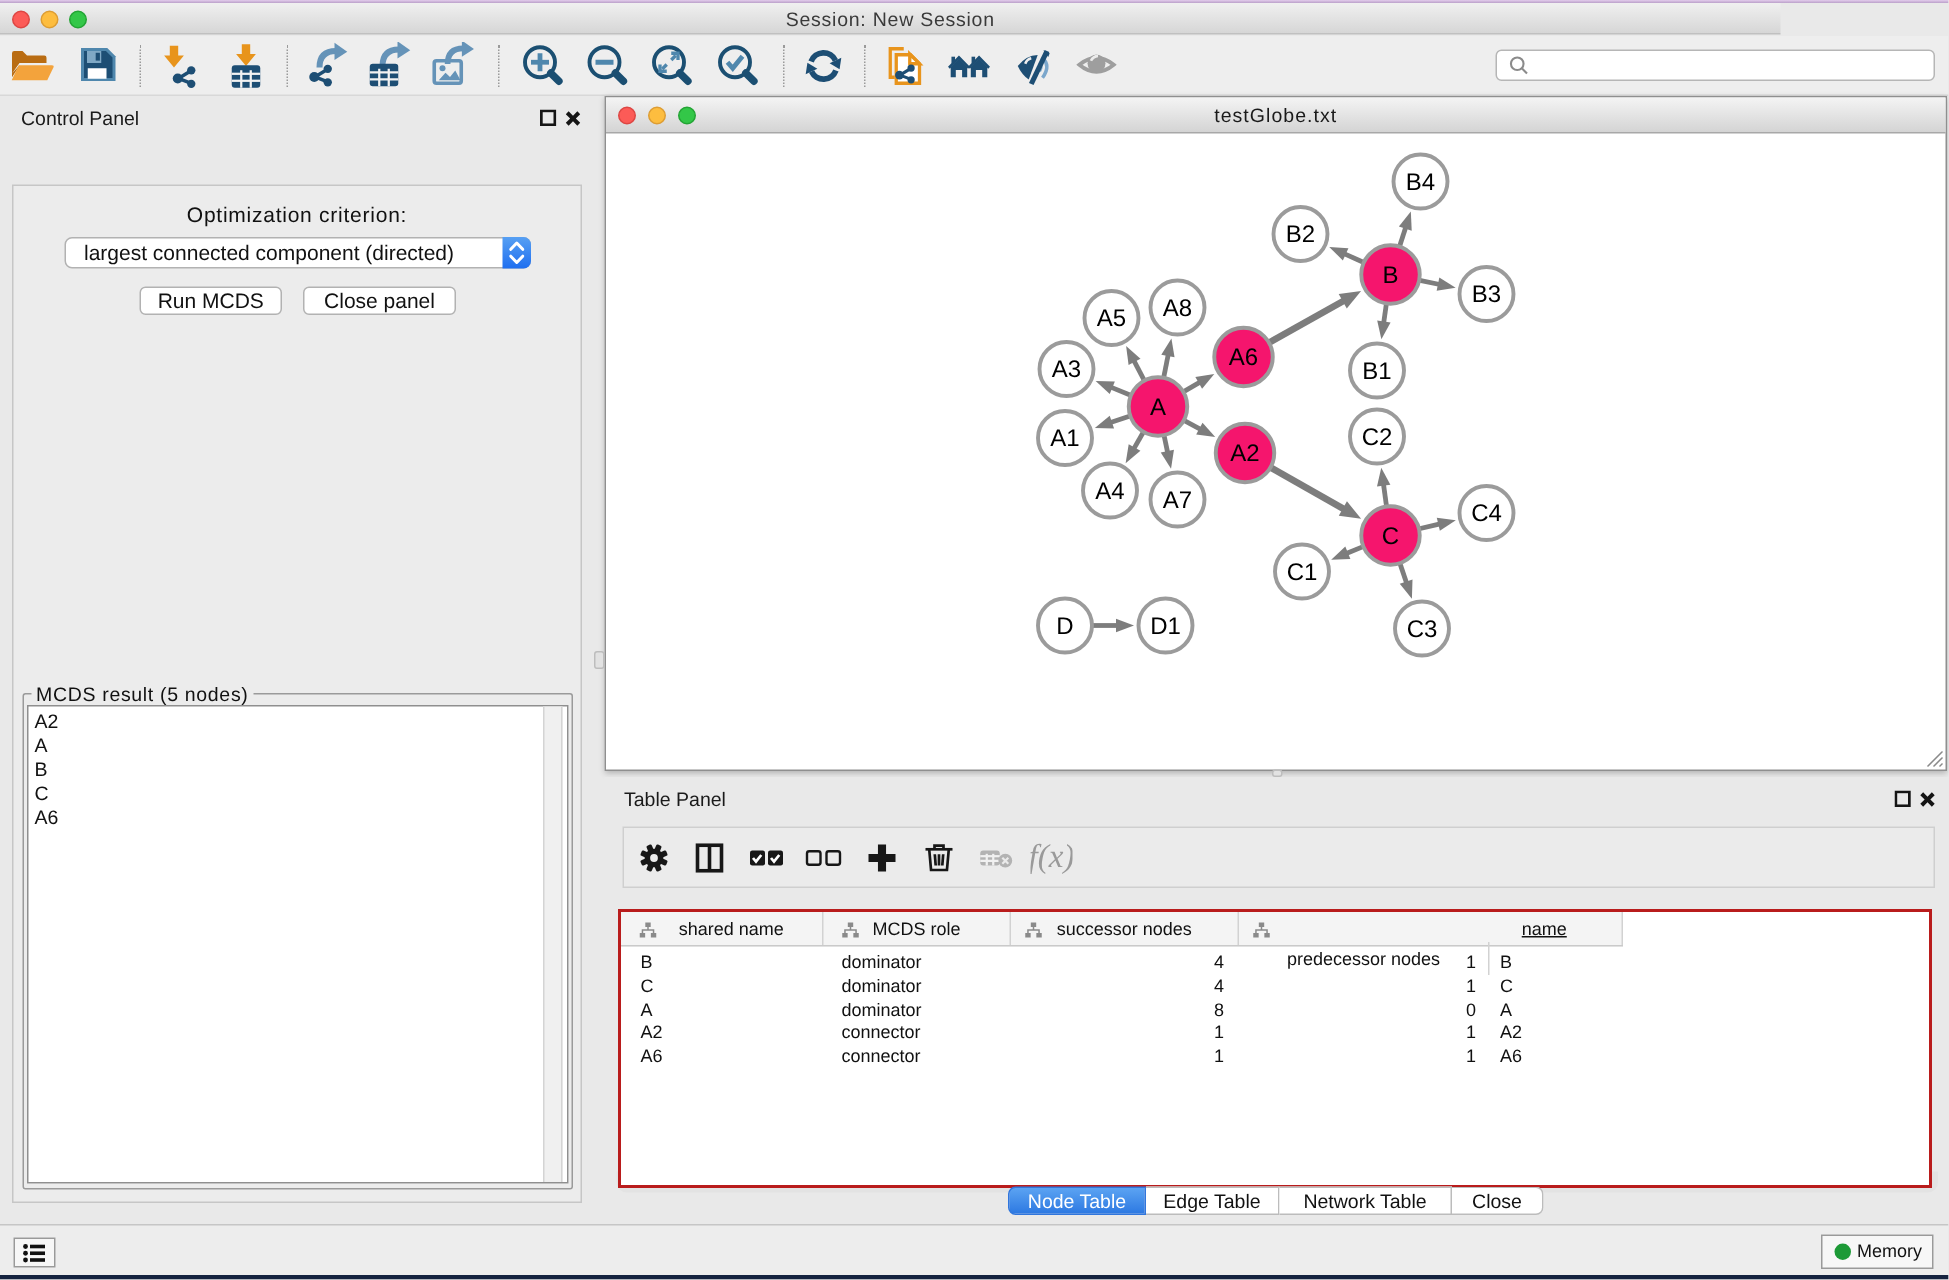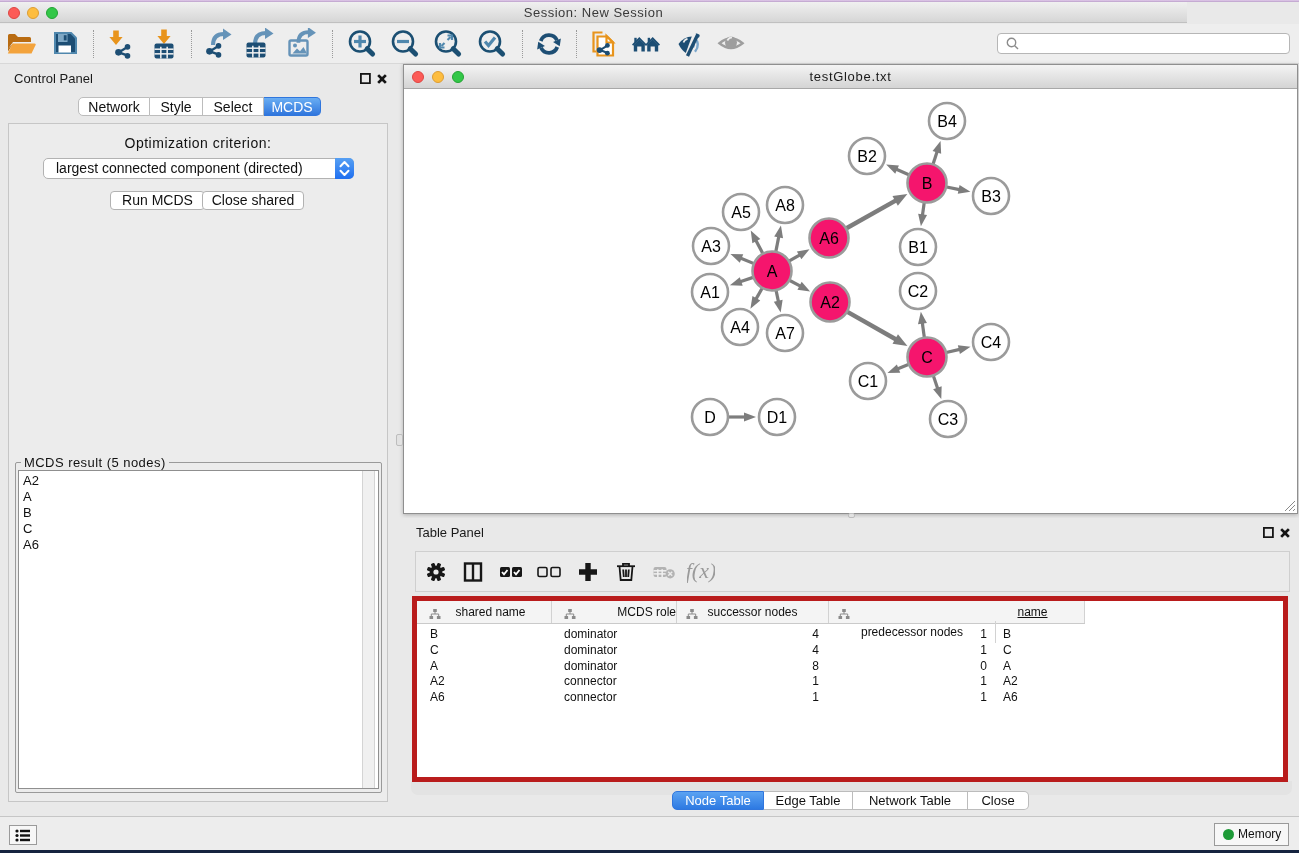--- a/index.html
+++ b/index.html
@@ -39,21 +39,21 @@
 
 
 #gw { left:403px; top:64px; width:895px; height:450px; background:#fff; border:1px solid #8f8f8f; box-shadow:0 1px 4px rgba(0,0,0,0.25); }
 #gw-titlebar { position:absolute; left:0; top:0; width:100%; height:24px; background:linear-gradient(#f4f4f4,#d4d4d4); border-bottom:1px solid #a8a8a8; }
 #gw-title { width:100%; text-align:center; font-size:13px; line-height:24px; color:#1a1a1a; letter-spacing:0.7px; }
 
 
 #tp { left:403px; top:518px; width:896px; height:287px; background:#e9e9e9; }
 #tp-title { position:absolute; left:13px; top:7px; font-size:13px; color:#1a1a1a; }
 #tp-toolbar { position:absolute; left:12px; top:33px; width:875px; height:41px; background:#ebebeb; border:1px solid #cfcfcf; }
-#tbl { position:absolute; left:9px; top:78px; width:876px; height:186px; background:#fff; border:5px solid #b91c1c; }
+#tbl { position:absolute; left:9px; top:88px; width:876px; height:186px; background:#fff; border:2px solid #b91c1c; }
 #tbl-header { position:absolute; left:0; top:0; height:23px; background:#f4f4f4; border-bottom:1px solid #cacaca; }
 .hcell { position:absolute; top:0; height:22px; border-right:1px solid #d2d2d2; font-size:12px; color:#111; text-align:center; line-height:22px; }
 .trow { position:absolute; font-size:12px; color:#111; height:16px; line-height:16px; }
 .tc { position:absolute; }
 .tabrow2 { position:absolute; display:flex; }
 .tab2 { height:19px; line-height:18px; font-size:13px; color:#111; background:#fff; border:1px solid #bcbcbc; border-left:none; text-align:center; }
 .tab2.first { border-left:1px solid #bcbcbc; border-radius:5px 0 0 5px; }
 .tab2.last { border-radius:0 5px 5px 0; }
 .tab2.sel { background:linear-gradient(#5ba3f2,#2d79e2); color:#fff; border-color:#3076dd; }
 
@@ -256,36 +256,30 @@
 </div>
 
 <div class="abs" id="cp">
   <div id="cp-title">Control Panel</div>
   <div class="winbtns" style="left:360px; top:9px;"><svg width="11" height="11" viewBox="0 0 11 11">
         <rect x="0.9" y="0.9" width="9" height="9.3" fill="none" stroke="#151515" stroke-width="1.8"></rect>
       </svg></div>
   <div class="winbtns" style="left:377px; top:10px;"><svg width="10" height="10" viewBox="0 0 10 10">
         <path d="M0.2 2.1 L2.1 0.2 L5 3.1 L7.9 0.2 L9.8 2.1 L6.9 5 L9.8 7.9 L7.9 9.8 L5 6.9 L2.1 9.8 L0.2 7.9 L3.1 5 Z" fill="#151515"></path>
       </svg></div>
-  <div class="tabrow" style="left:78px; top:33px;">
-    <div class="tab first" style="width:72px;">Network</div>
-    <div class="tab" style="width:53px;">Style</div>
-    <div class="tab" style="width:61px;">Select</div>
-    <div class="tab sel last" style="width:57px;">MCDS</div>
-  </div>
   <div id="cp-content">
     <div id="dropdown">largest connected component (directed)
       <div class="cap"><svg width="19" height="21" viewBox="0 0 19 21">
             <path d="M5.5 8.2 L9.5 4 L13.5 8.2" fill="none" stroke="#fff" stroke-width="2" stroke-linecap="round" stroke-linejoin="round"></path>
             <path d="M5.5 12.8 L9.5 17 L13.5 12.8" fill="none" stroke="#fff" stroke-width="2" stroke-linecap="round" stroke-linejoin="round"></path>
           </svg></div>
     </div>
     <div id="optlabel">Optimization criterion:</div>
-    <div class="btn" style="left:101px; top:67px; width:95px;">Run MCDS</div>
-    <div class="btn" style="left:193px; top:67px; width:102px;">Close shared</div>
+    <div class="btn" style="left:84px; top:67px; width:95px;">Run MCDS</div>
+    <div class="btn" style="left:193px; top:67px; width:102px;">Close panel</div>
     <div id="mcdsgroup">
       <div class="glabel">MCDS result (5 nodes)</div>
       <div id="mcdslist">
         <div class="item" style="margin-top:2px;">A2</div>
         <div class="item">A</div>
         <div class="item">B</div>
         <div class="item">C</div>
         <div class="item">A6</div>
         <div class="sb"></div>
       </div>
@@ -470,21 +464,21 @@
         </svg>
         <svg style="position:absolute;left:271px;top:6px;" width="28" height="28" viewBox="-14 -14 28 28">
           <text x="0" y="6" text-anchor="middle" font-family="Liberation Serif, serif" font-style="italic" font-size="22" fill="#9a9a9a">f(x)</text>
         </svg>
       </div>
     </div>
   <div style="position:absolute;left:8px;top:263px;width:881px;height:14px;background:#e3e3e3;border-radius:0 0 7px 7px;"></div>
   <div id="tbl">
     <div id="tbl-header" style="width:668px;">
       <div class="hcell" style="left:0; width:135px; text-indent:13px;">shared name</div>
-      <div class="hcell" style="left:135px; width:125px;text-align:right;">MCDS role</div>
+      <div class="hcell" style="left:135px; width:125px;">MCDS role</div>
       <div class="hcell" style="left:260px; width:152px;">successor nodes</div>
       <div class="hcell" style="left:412px; width:167px;margin-top:20px;">predecessor nodes</div>
       <div class="hcell" style="left:579px; width:89px; text-indent:-15px;text-decoration:underline;">name</div>
     <span style="position: absolute; left: 12px; top: 5px;"><svg width="12" height="12" viewBox="0 0 12 12">
             <g fill="#8a8a8a">
               <rect x="4.2" y="1" width="3.6" height="3"></rect>
               <rect x="0.5" y="8" width="3.6" height="3"></rect>
               <rect x="7.9" y="8" width="3.6" height="3"></rect>
             </g>
             <g stroke="#8a8a8a" stroke-width="1" fill="none">

